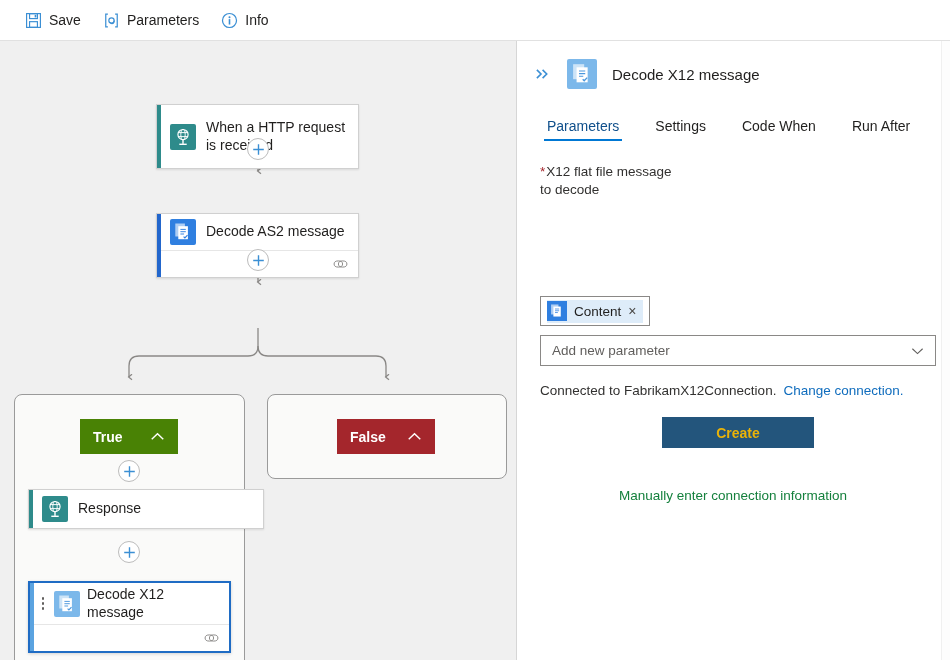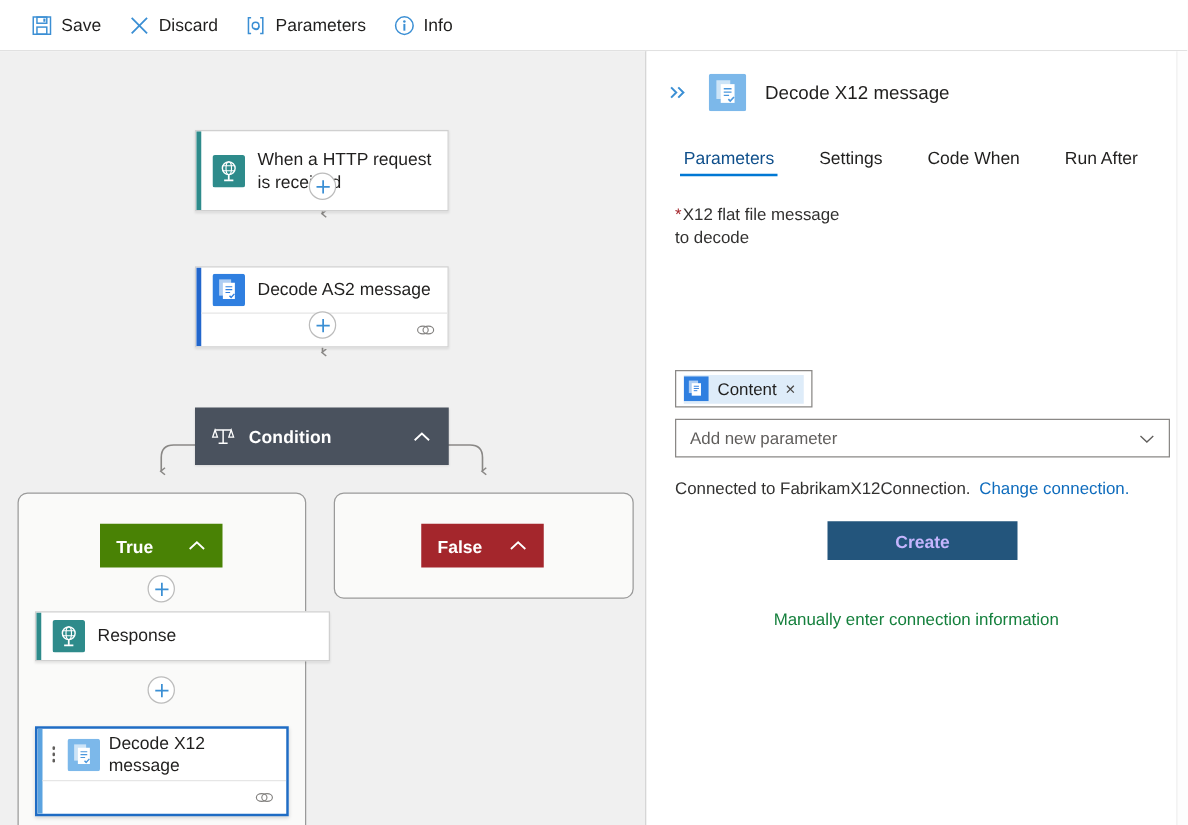--- a/index.html
+++ b/index.html
@@ -137,21 +137,21 @@
     display: flex; align-items: center; padding: 0 11px 0 11px; cursor: pointer;
   }
   .dropdown .dd-text { flex: 1 1 auto; font-size: 13.5px; color: #605e5c; }
   .dd-chev { width: 13px; height: 8px; display: block; }
 
   .conn-line { margin-top: 17px; font-size: 13.5px; color: #323130; }
   .conn-line .lnk { color: #0f6cbd; cursor: pointer; margin-left: 7px; }
 
   .create-wrap { display: flex; justify-content: center; margin-top: 19px; }
   .create-btn {
-    background: #23557c; color: #c4b5fd; border: none; cursor: pointer;
+    background: #23557c; color: #eab308; border: none; cursor: pointer;
     font-size: 14px; font-weight: bold; width: 152px; height: 31px;
     font-family: "Liberation Sans", sans-serif;
   }
   .manual-link {
     display: block; margin-top: 40px; font-size: 13.5px; color: #15803d;
     cursor: pointer; text-align: center; padding-right: 10px;
   }
 
   .scroll-track {
     position: absolute; right: 0; top: 41px; width: 9px; height: 619px; background: #fdfdfd;
@@ -168,26 +168,20 @@
     <div class="tb-item">
       <svg class="tb-ico" viewBox="0 0 16 16">
         <rect x="1.5" y="1.5" width="13" height="13" fill="none" stroke="#3b8fd4" stroke-width="1.1"></rect>
         <rect x="4.3" y="1.6" width="7.4" height="4.6" fill="none" stroke="#3b8fd4" stroke-width="1.1"></rect>
         <rect x="4.3" y="9.1" width="7.4" height="5.3" fill="none" stroke="#3b8fd4" stroke-width="1.1"></rect>
         <rect x="9.1" y="2.7" width="1.6" height="2.4" fill="#3b8fd4"></rect>
       </svg>
       <span>Save</span>
     </div>
 
-    <div class="tb-item">
-      <svg class="tb-ico" viewBox="0 0 16 16">
-        <path d="M2.2 2.2 L13.8 13.8 M13.8 2.2 L2.2 13.8" stroke="#3b8fd4" stroke-width="1.35" fill="none"></path>
-      </svg>
-      <span>Discard</span>
-    </div>
 
     <div class="tb-item">
       <svg class="tb-ico" viewBox="0 0 16 16">
         <path d="M4.6 2 L2.6 2 L2.6 14 L4.6 14" stroke="#3b8fd4" stroke-width="1.15" fill="none"></path>
         <path d="M11.4 2 L13.4 2 L13.4 14 L11.4 14" stroke="#3b8fd4" stroke-width="1.15" fill="none"></path>
         <circle cx="8" cy="8" r="2.5" fill="none" stroke="#3b8fd4" stroke-width="1.1"></circle>
         <path d="M10.5 8 Q10.5 10.9 8.4 10.9 Q7 10.9 7 9.6" stroke="#3b8fd4" stroke-width="1.05" fill="none"></path>
       </svg>
       <span>Parameters</span>
     </div>
@@ -264,31 +258,20 @@
           </div>
           <div class="row2">
             <svg class="linkico" viewBox="0 0 18 13">
               <ellipse cx="6.4" cy="6.5" rx="5.1" ry="3.7" fill="none" stroke="#605e5c" stroke-width="1.1"></ellipse>
               <ellipse cx="11.6" cy="6.5" rx="5.1" ry="3.7" fill="none" stroke="#605e5c" stroke-width="1.1"></ellipse>
             </svg>
           </div>
         </div>
       </div>
 
-      <div class="cond" style="left:156px; top:285px; width:203px; height:46px;">
-        <svg style="width:19px;height:19px;display:block;flex:0 0 19px;" viewBox="0 0 20 20">
-          <path d="M3.2,4.2 H16.8 M10,4.2 V15.3 M6.2,15.3 H13.8" stroke="#ffffff" stroke-width="1.25" fill="none"></path>
-          <path d="M3.2,4.2 L1.2,10.2 H5.2 Z" fill="none" stroke="#ffffff" stroke-width="1.1"></path>
-          <path d="M16.8,4.2 L14.8,10.2 H18.8 Z" fill="none" stroke="#ffffff" stroke-width="1.1"></path>
-        </svg>
-        <span class="ctitle">Condition</span>
-        <svg class="chev" viewBox="0 0 16 10">
-          <path d="M1.6,8 L8,2 L14.4,8" fill="none" stroke="#ffffff" stroke-width="1.6"></path>
-        </svg>
-      </div>
 
       <div class="branch-label" style="left:80px; top:378px; width:98px; height:35px; background:#498205;">
         <span class="bl-text">True</span>
         <svg class="chev" viewBox="0 0 16 10">
           <path d="M1.6,8 L8,2 L14.4,8" fill="none" stroke="#ffffff" stroke-width="1.6"></path>
         </svg>
       </div>
 
       <div class="branch-label" style="left:337px; top:378px; width:98px; height:35px; background:#a4262c;">
         <span class="bl-text">False</span>

